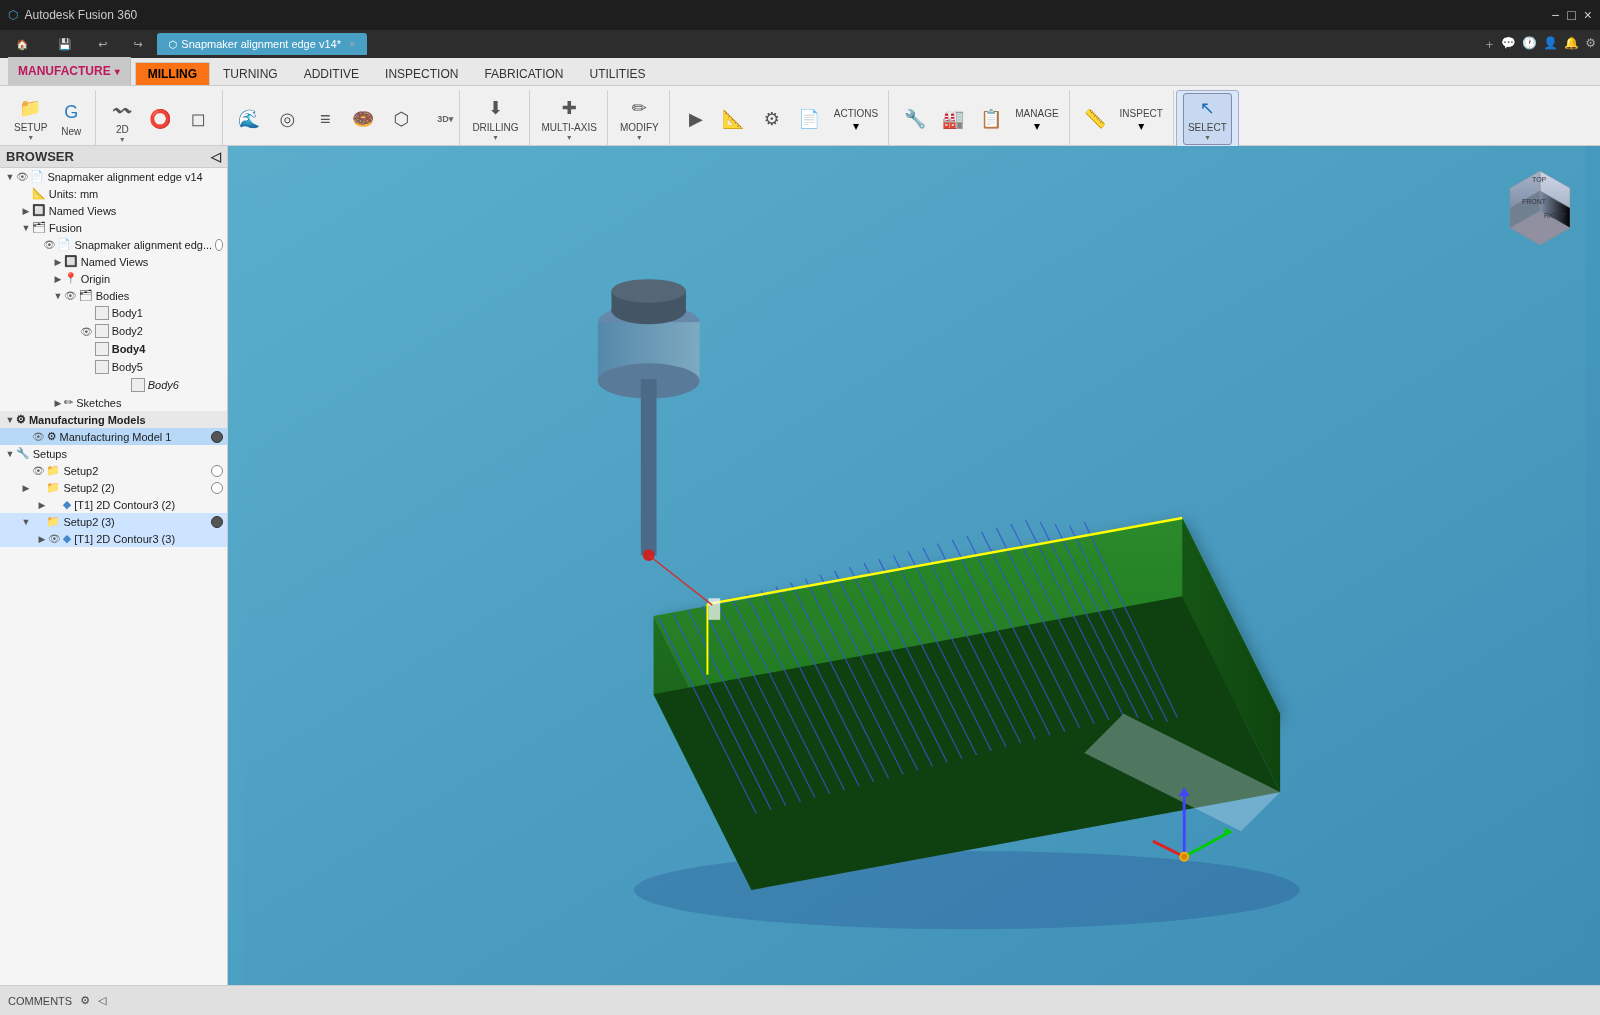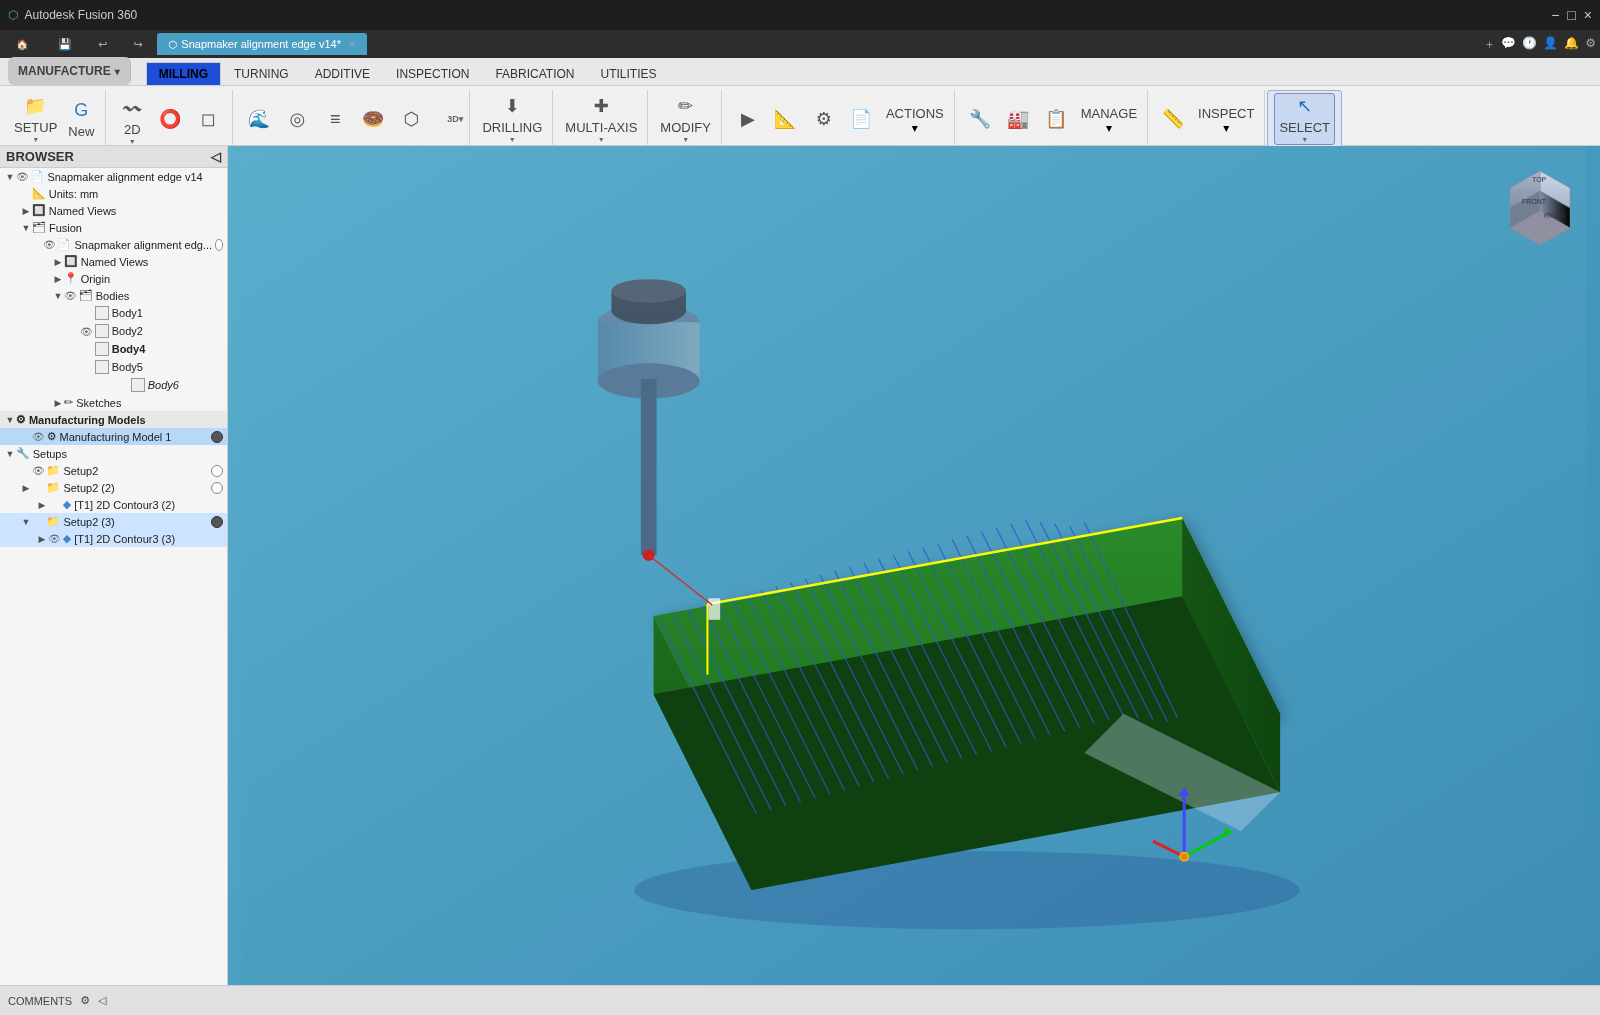--- a/index.html
+++ b/index.html
@@ -65,25 +65,24 @@
     .toolbar-tab {
       padding: 4px 12px;
       font-size: 12px;
       cursor: pointer;
       color: #333;
       border: 1px solid transparent;
       border-bottom: none;
       background: #e8e8e8;
     }
     .toolbar-tab.active {
-      background: #1d4ed8;
+      background: #f97316;
       border-color: #ccc;
       font-weight: bold;
       color: #000;
-      margin-left: 11px;
     }
     #toolbar-content {
       flex: 1;
       display: flex;
       align-items: stretch;
       padding: 4px 4px;
       gap: 2px;
     }
     .toolbar-section {
       display: flex;
@@ -108,42 +107,41 @@
       padding: 2px 4px;
       border-radius: 3px;
       min-width: 36px;
       height: 52px;
     }
     .toolbar-btn .btn-icon {
       font-size: 18px;
       color: #555;
     }
     .toolbar-btn .btn-label {
-      font-size: 13px;
+      font-size: 10px;
       color: #444;
       text-align: center;
       margin-top: 3px;
     }
     .toolbar-btn .btn-arrow { font-size: 8px; color: #666; }
     .toolbar-btn-highlight .btn-icon { color: #1a6cb5; }
 
     
     #mfr-dropdown {
       height: 88px;
       display: flex;
       align-items: center;
       background: #d0d0d0;
       padding: 0 10px;
       border-right: 1px solid #bbb;
       cursor: pointer;
       font-size: 13px;
       font-weight: bold;
-      color: #404040;
+      color: #be185d;
       white-space: nowrap;
-      border-radius: 6px;
     }
     #mfr-dropdown .arrow { font-size: 10px; margin-left: 4px; }
 
     
     #main-area {
       display: flex;
       height: calc(1015px - 30px - 28px - 88px - 30px);
     }
 
     

